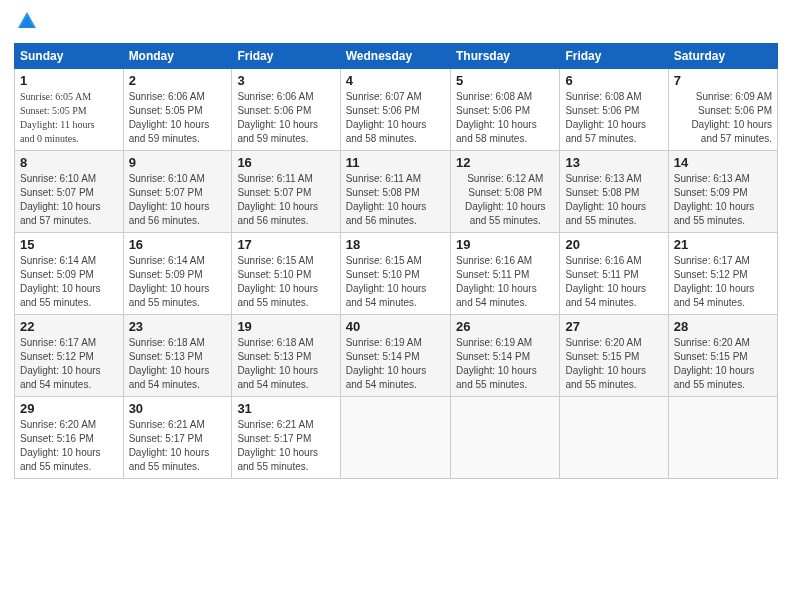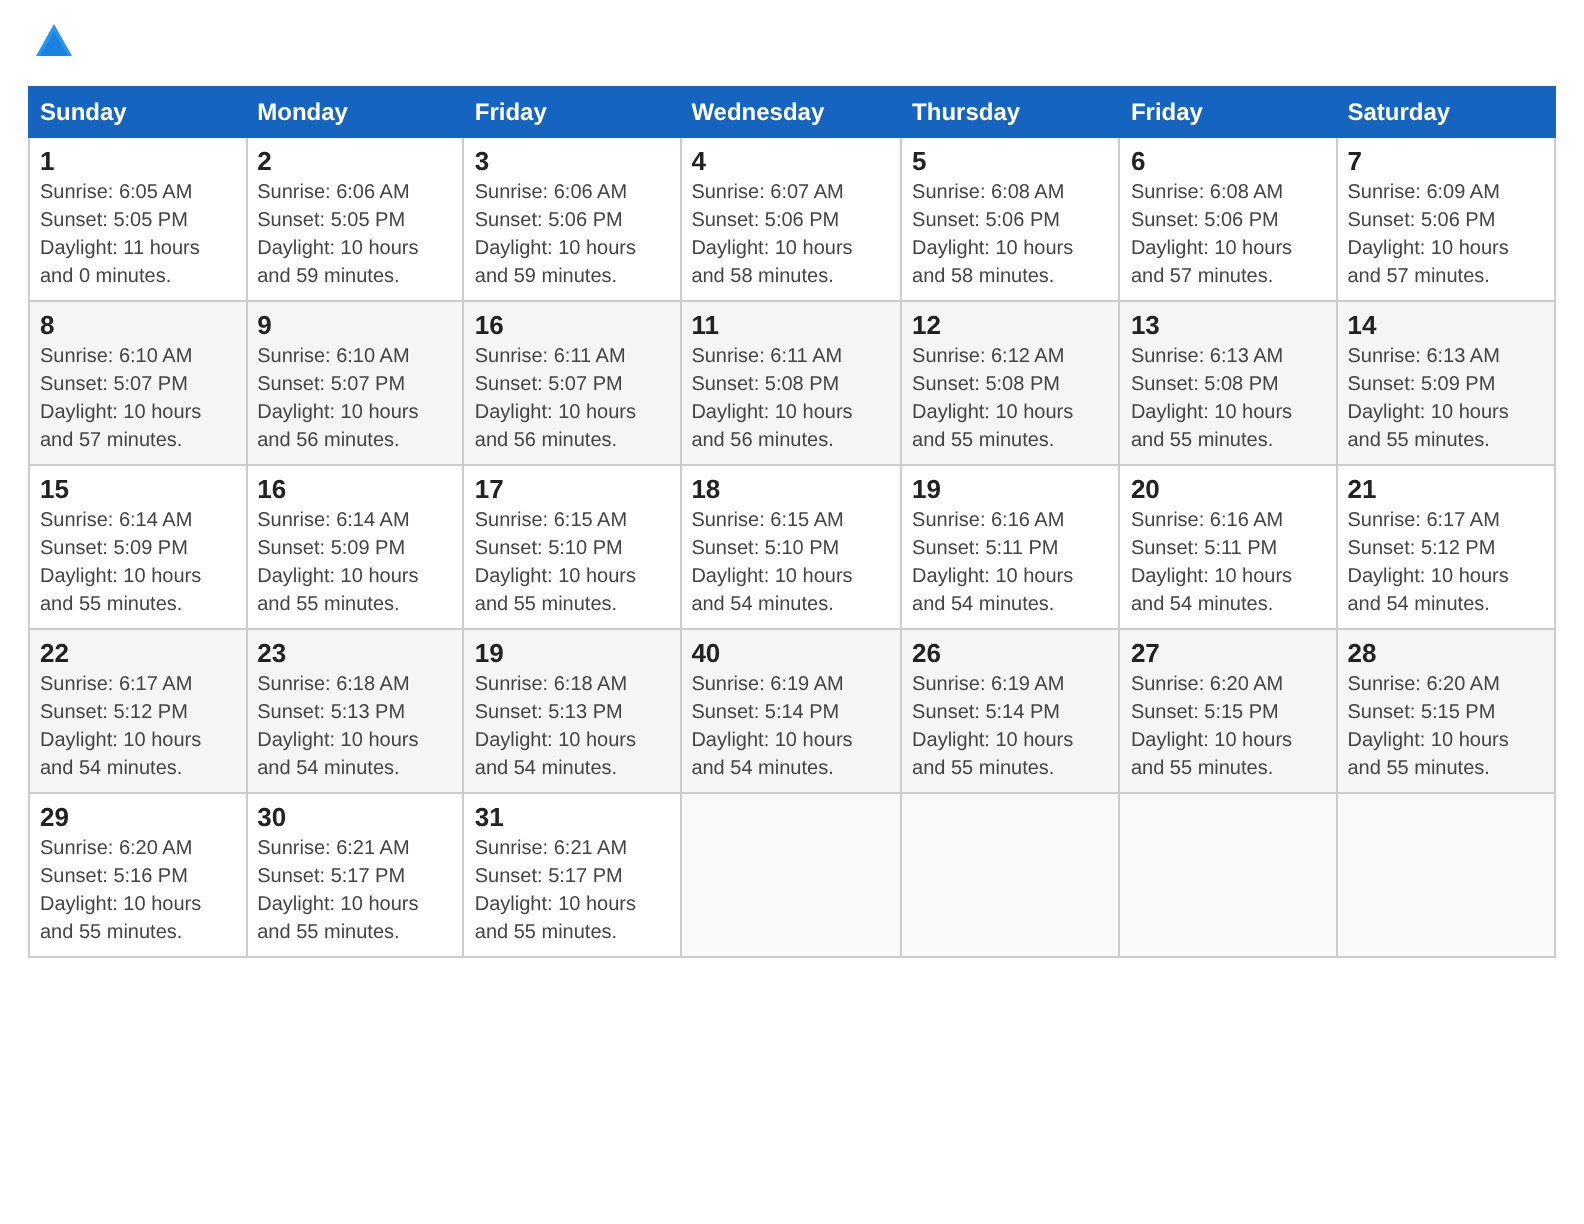--- a/index.html
+++ b/index.html
@@ -123,21 +123,21 @@
           <th>Wednesday</th>
           <th>Thursday</th>
           <th>Friday</th>
           <th>Saturday</th>
         </tr>
     </thead>
     <tbody id="calendar-body">
     <tr>
           <td>
             <span class="day-num">1</span>
-            <div class="day-info" style="white-space: pre-line;">Sunrise: 6:05 AM
+            <div class="day-info" style="white-space: pre-line; font-family: Liberation Serif, serif;">Sunrise: 6:05 AM
 Sunset: 5:05 PM
 Daylight: 11 hours
 and 0 minutes.</div>
           </td>
           <td>
             <span class="day-num">2</span>
             <div class="day-info" style="white-space: pre-line;">Sunrise: 6:06 AM
 Sunset: 5:05 PM
 Daylight: 10 hours
 and 59 minutes.</div>
@@ -165,21 +165,21 @@
           </td>
           <td>
             <span class="day-num">6</span>
             <div class="day-info" style="white-space: pre-line;">Sunrise: 6:08 AM
 Sunset: 5:06 PM
 Daylight: 10 hours
 and 57 minutes.</div>
           </td>
           <td>
             <span class="day-num">7</span>
-            <div class="day-info" style="white-space: pre-line;">Sunrise: 6:09 AM
+            <div class="day-info" style="white-space: pre-line; text-align: right;">Sunrise: 6:09 AM
 Sunset: 5:06 PM
 Daylight: 10 hours
 and 57 minutes.</div>
           </td>
         </tr>
         <tr>
           <td>
             <span class="day-num">8</span>
             <div class="day-info" style="white-space: pre-line;">Sunrise: 6:10 AM
 Sunset: 5:07 PM
@@ -202,21 +202,21 @@
           </td>
           <td>
             <span class="day-num">11</span>
             <div class="day-info" style="white-space: pre-line;">Sunrise: 6:11 AM
 Sunset: 5:08 PM
 Daylight: 10 hours
 and 56 minutes.</div>
           </td>
           <td>
             <span class="day-num">12</span>
-            <div class="day-info" style="white-space: pre-line;">Sunrise: 6:12 AM
+            <div class="day-info" style="white-space: pre-line; text-align: center;">Sunrise: 6:12 AM
 Sunset: 5:08 PM
 Daylight: 10 hours
 and 55 minutes.</div>
           </td>
           <td>
             <span class="day-num">13</span>
             <div class="day-info" style="white-space: pre-line;">Sunrise: 6:13 AM
 Sunset: 5:08 PM
 Daylight: 10 hours
 and 55 minutes.</div>

